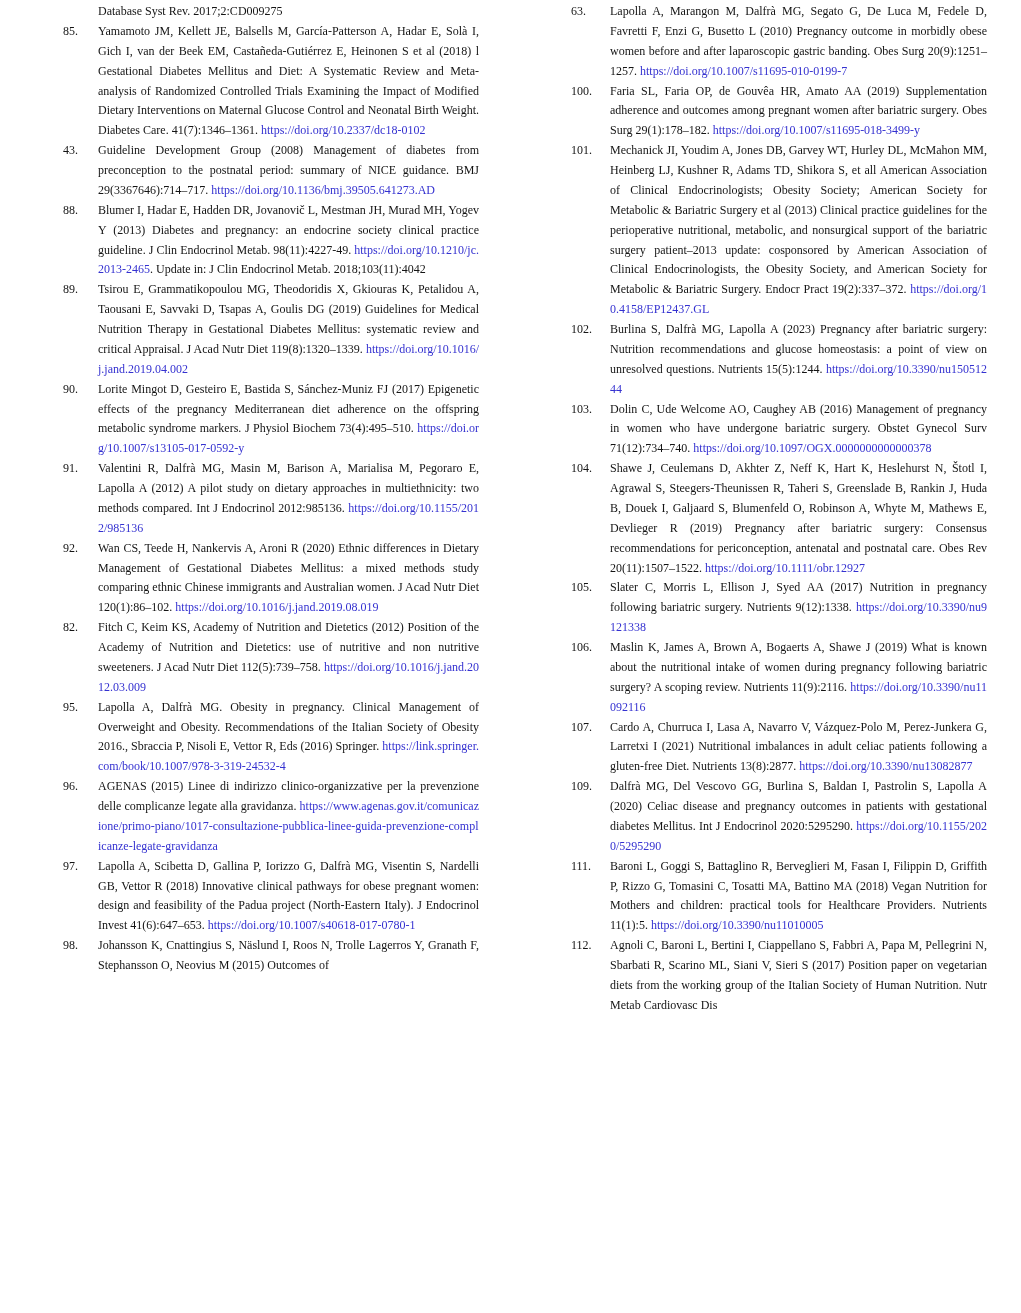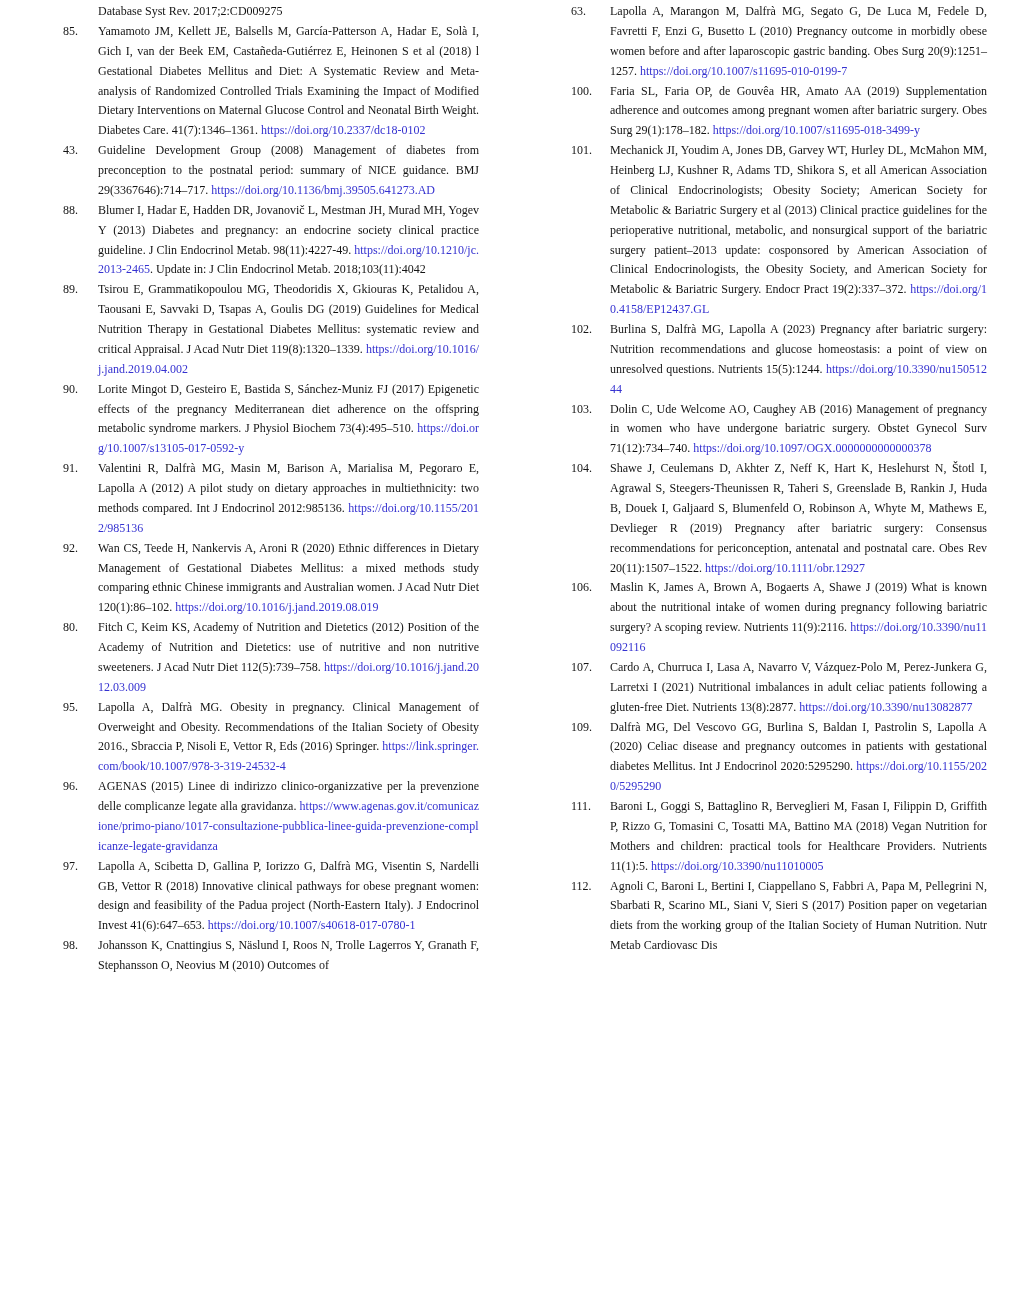--- a/index.html
+++ b/index.html
@@ -48,32 +48,33 @@
 <div class="page">
   <div class="col col-left">
       <div class="ref"><span class="ref-num"></span><span class="ref-body"><span>Database Syst Rev. 2017;2:CD009275</span></span></div>
       <div class="ref"><span class="ref-num">85.</span><span class="ref-body"><span>Yamamoto JM, Kellett JE, Balsells M, García-Patterson A, Hadar E, Solà I, Gich I, van der Beek EM, Castañeda-Gutiérrez E, Heinonen S et al (2018) l Gestational Diabetes Mellitus and Diet: A Systematic Review and Meta-analysis of Randomized Controlled Trials Examining the Impact of Modified Dietary Interventions on Maternal Glucose Control and Neonatal Birth Weight. Diabetes Care. 41(7):1346–1361. </span><a class="doi-link" href="#">https://doi.org/10.2337/dc18-0102</a></span></div>
       <div class="ref"><span class="ref-num">43.</span><span class="ref-body"><span>Guideline Development Group (2008) Management of diabetes from preconception to the postnatal period: summary of NICE guidance. BMJ 29(3367646):714–717. </span><a class="doi-link" href="#">https://doi.org/10.1136/bmj.39505.641273.AD</a></span></div>
       <div class="ref"><span class="ref-num">88.</span><span class="ref-body"><span>Blumer I, Hadar E, Hadden DR, Jovanovič L, Mestman JH, Murad MH, Yogev Y (2013) Diabetes and pregnancy: an endocrine society clinical practice guideline. J Clin Endocrinol Metab. 98(11):4227-49. </span><a class="doi-link" href="#">https://doi.org/10.1210/jc.2013-2465</a><span>. Update in: J Clin Endocrinol Metab. 2018;103(11):4042</span></span></div>
       <div class="ref"><span class="ref-num">89.</span><span class="ref-body"><span>Tsirou E, Grammatikopoulou MG, Theodoridis X, Gkiouras K, Petalidou A, Taousani E, Savvaki D, Tsapas A, Goulis DG (2019) Guidelines for Medical Nutrition Therapy in Gestational Diabetes Mellitus: systematic review and critical Appraisal. J Acad Nutr Diet 119(8):1320–1339. </span><a class="doi-link" href="#">https://doi.org/10.1016/j.jand.2019.04.002</a></span></div>
       <div class="ref"><span class="ref-num">90.</span><span class="ref-body"><span>Lorite Mingot D, Gesteiro E, Bastida S, Sánchez-Muniz FJ (2017) Epigenetic effects of the pregnancy Mediterranean diet adherence on the offspring metabolic syndrome markers. J Physiol Biochem 73(4):495–510. </span><a class="doi-link" href="#">https://doi.org/10.1007/s13105-017-0592-y</a></span></div>
       <div class="ref"><span class="ref-num">91.</span><span class="ref-body"><span>Valentini R, Dalfrà MG, Masin M, Barison A, Marialisa M, Pegoraro E, Lapolla A (2012) A pilot study on dietary approaches in multiethnicity: two methods compared. Int J Endocrinol 2012:985136. </span><a class="doi-link" href="#">https://doi.org/10.1155/2012/985136</a></span></div>
       <div class="ref"><span class="ref-num">92.</span><span class="ref-body"><span>Wan CS, Teede H, Nankervis A, Aroni R (2020) Ethnic differences in Dietary Management of Gestational Diabetes Mellitus: a mixed methods study comparing ethnic Chinese immigrants and Australian women. J Acad Nutr Diet 120(1):86–102. </span><a class="doi-link" href="#">https://doi.org/10.1016/j.jand.2019.08.019</a></span></div>
-      <div class="ref"><span class="ref-num">80.</span><span class="ref-body"><span>Fitch C, Keim KS, Academy of Nutrition and Dietetics (2012) Position of the Academy of Nutrition and Dietetics: use of nutritive and non nutritive sweeteners. J Acad Nutr Diet 112(5):739–758. </span><a class="doi-link" href="#">https://doi.org/10.1016/j.jand.2012.03.009</a></span></div>
+      <div class="ref"><span class="ref-num">82.</span><span class="ref-body"><span>Fitch C, Keim KS, Academy of Nutrition and Dietetics (2012) Position of the Academy of Nutrition and Dietetics: use of nutritive and non nutritive sweeteners. J Acad Nutr Diet 112(5):739–758. </span><a class="doi-link" href="#">https://doi.org/10.1016/j.jand.2012.03.009</a></span></div>
       <div class="ref"><span class="ref-num">95.</span><span class="ref-body"><span>Lapolla A, Dalfrà MG. Obesity in pregnancy. Clinical Management of Overweight and Obesity. Recommendations of the Italian Society of Obesity 2016., Sbraccia P, Nisoli E, Vettor R, Eds (2016) Springer. </span><a class="doi-link" href="#">https://link.springer.com/book/10.1007/978-3-319-24532-4</a></span></div>
       <div class="ref"><span class="ref-num">96.</span><span class="ref-body"><span>AGENAS (2015) Linee di indirizzo clinico-organizzative per la prevenzione delle complicanze legate alla gravidanza. </span><a class="doi-link" href="#">https://www.agenas.gov.it/comunicazione/primo-piano/1017-consultazione-pubblica-linee-guida-prevenzione-complicanze-legate-gravidanza</a></span></div>
       <div class="ref"><span class="ref-num">97.</span><span class="ref-body"><span>Lapolla A, Scibetta D, Gallina P, Iorizzo G, Dalfrà MG, Visentin S, Nardelli GB, Vettor R (2018) Innovative clinical pathways for obese pregnant women: design and feasibility of the Padua project (North-Eastern Italy). J Endocrinol Invest 41(6):647–653. </span><a class="doi-link" href="#">https://doi.org/10.1007/s40618-017-0780-1</a></span></div>
-      <div class="ref"><span class="ref-num">98.</span><span class="ref-body"><span>Johansson K, Cnattingius S, Näslund I, Roos N, Trolle Lagerros Y, Granath F, Stephansson O, Neovius M (2010) Outcomes of</span></span></div>
+      <div class="ref"><span class="ref-num">98.</span><span class="ref-body"><span>Johansson K, Cnattingius S, Näslund I, Roos N, Trolle Lagerros Y, Granath F, Stephansson O, Neovius M (2015) Outcomes of</span></span></div>
     </div>
   <div class="col col-right">
       <div class="ref"><span class="ref-num">63.</span><span class="ref-body"><span>Lapolla A, Marangon M, Dalfrà MG, Segato G, De Luca M, Fedele D, Favretti F, Enzi G, Busetto L (2010) Pregnancy outcome in morbidly obese women before and after laparoscopic gastric banding. Obes Surg 20(9):1251–1257. </span><a class="doi-link" href="#">https://doi.org/10.1007/s11695-010-0199-7</a></span></div>
       <div class="ref"><span class="ref-num">100.</span><span class="ref-body"><span>Faria SL, Faria OP, de Gouvêa HR, Amato AA (2019) Supplementation adherence and outcomes among pregnant women after bariatric surgery. Obes Surg 29(1):178–182. </span><a class="doi-link" href="#">https://doi.org/10.1007/s11695-018-3499-y</a></span></div>
       <div class="ref"><span class="ref-num">101.</span><span class="ref-body"><span>Mechanick JI, Youdim A, Jones DB, Garvey WT, Hurley DL, McMahon MM, Heinberg LJ, Kushner R, Adams TD, Shikora S, et all American Association of Clinical Endocrinologists; Obesity Society; American Society for Metabolic &amp; Bariatric Surgery et al (2013) Clinical practice guidelines for the perioperative nutritional, metabolic, and nonsurgical support of the bariatric surgery patient–2013 update: cosponsored by American Association of Clinical Endocrinologists, the Obesity Society, and American Society for Metabolic &amp; Bariatric Surgery. Endocr Pract 19(2):337–372. </span><a class="doi-link" href="#">https://doi.org/10.4158/EP12437.GL</a></span></div>
       <div class="ref"><span class="ref-num">102.</span><span class="ref-body"><span>Burlina S, Dalfrà MG, Lapolla A (2023) Pregnancy after bariatric surgery: Nutrition recommendations and glucose homeostasis: a point of view on unresolved questions. Nutrients 15(5):1244. </span><a class="doi-link" href="#">https://doi.org/10.3390/nu15051244</a></span></div>
       <div class="ref"><span class="ref-num">103.</span><span class="ref-body"><span>Dolin C, Ude Welcome AO, Caughey AB (2016) Management of pregnancy in women who have undergone bariatric surgery. Obstet Gynecol Surv 71(12):734–740. </span><a class="doi-link" href="#">https://doi.org/10.1097/OGX.0000000000000378</a></span></div>
       <div class="ref"><span class="ref-num">104.</span><span class="ref-body"><span>Shawe J, Ceulemans D, Akhter Z, Neff K, Hart K, Heslehurst N, Štotl I, Agrawal S, Steegers-Theunissen R, Taheri S, Greenslade B, Rankin J, Huda B, Douek I, Galjaard S, Blumenfeld O, Robinson A, Whyte M, Mathews E, Devlieger R (2019) Pregnancy after bariatric surgery: Consensus recommendations for periconception, antenatal and postnatal care. Obes Rev 20(11):1507–1522. </span><a class="doi-link" href="#">https://doi.org/10.1111/obr.12927</a></span></div>
+      <div class="ref"><span class="ref-num">105.</span><span class="ref-body"><span>Slater C, Morris L, Ellison J, Syed AA (2017) Nutrition in pregnancy following bariatric surgery. Nutrients 9(12):1338. </span><a class="doi-link" href="#">https://doi.org/10.3390/nu9121338</a></span></div>
       <div class="ref"><span class="ref-num">106.</span><span class="ref-body"><span>Maslin K, James A, Brown A, Bogaerts A, Shawe J (2019) What is known about the nutritional intake of women during pregnancy following bariatric surgery? A scoping review. Nutrients 11(9):2116. </span><a class="doi-link" href="#">https://doi.org/10.3390/nu11092116</a></span></div>
       <div class="ref"><span class="ref-num">107.</span><span class="ref-body"><span>Cardo A, Churruca I, Lasa A, Navarro V, Vázquez-Polo M, Perez-Junkera G, Larretxi I (2021) Nutritional imbalances in adult celiac patients following a gluten-free Diet. Nutrients 13(8):2877. </span><a class="doi-link" href="#">https://doi.org/10.3390/nu13082877</a></span></div>
       <div class="ref"><span class="ref-num">109.</span><span class="ref-body"><span>Dalfrà MG, Del Vescovo GG, Burlina S, Baldan I, Pastrolin S, Lapolla A (2020) Celiac disease and pregnancy outcomes in patients with gestational diabetes Mellitus. Int J Endocrinol 2020:5295290. </span><a class="doi-link" href="#">https://doi.org/10.1155/2020/5295290</a></span></div>
       <div class="ref"><span class="ref-num">111.</span><span class="ref-body"><span>Baroni L, Goggi S, Battaglino R, Berveglieri M, Fasan I, Filippin D, Griffith P, Rizzo G, Tomasini C, Tosatti MA, Battino MA (2018) Vegan Nutrition for Mothers and children: practical tools for Healthcare Providers. Nutrients 11(1):5. </span><a class="doi-link" href="#">https://doi.org/10.3390/nu11010005</a></span></div>
       <div class="ref"><span class="ref-num">112.</span><span class="ref-body"><span>Agnoli C, Baroni L, Bertini I, Ciappellano S, Fabbri A, Papa M, Pellegrini N, Sbarbati R, Scarino ML, Siani V, Sieri S (2017) Position paper on vegetarian diets from the working group of the Italian Society of Human Nutrition. Nutr Metab Cardiovasc Dis</span></span></div>
     </div>
 </div>
 
 </body></html>

